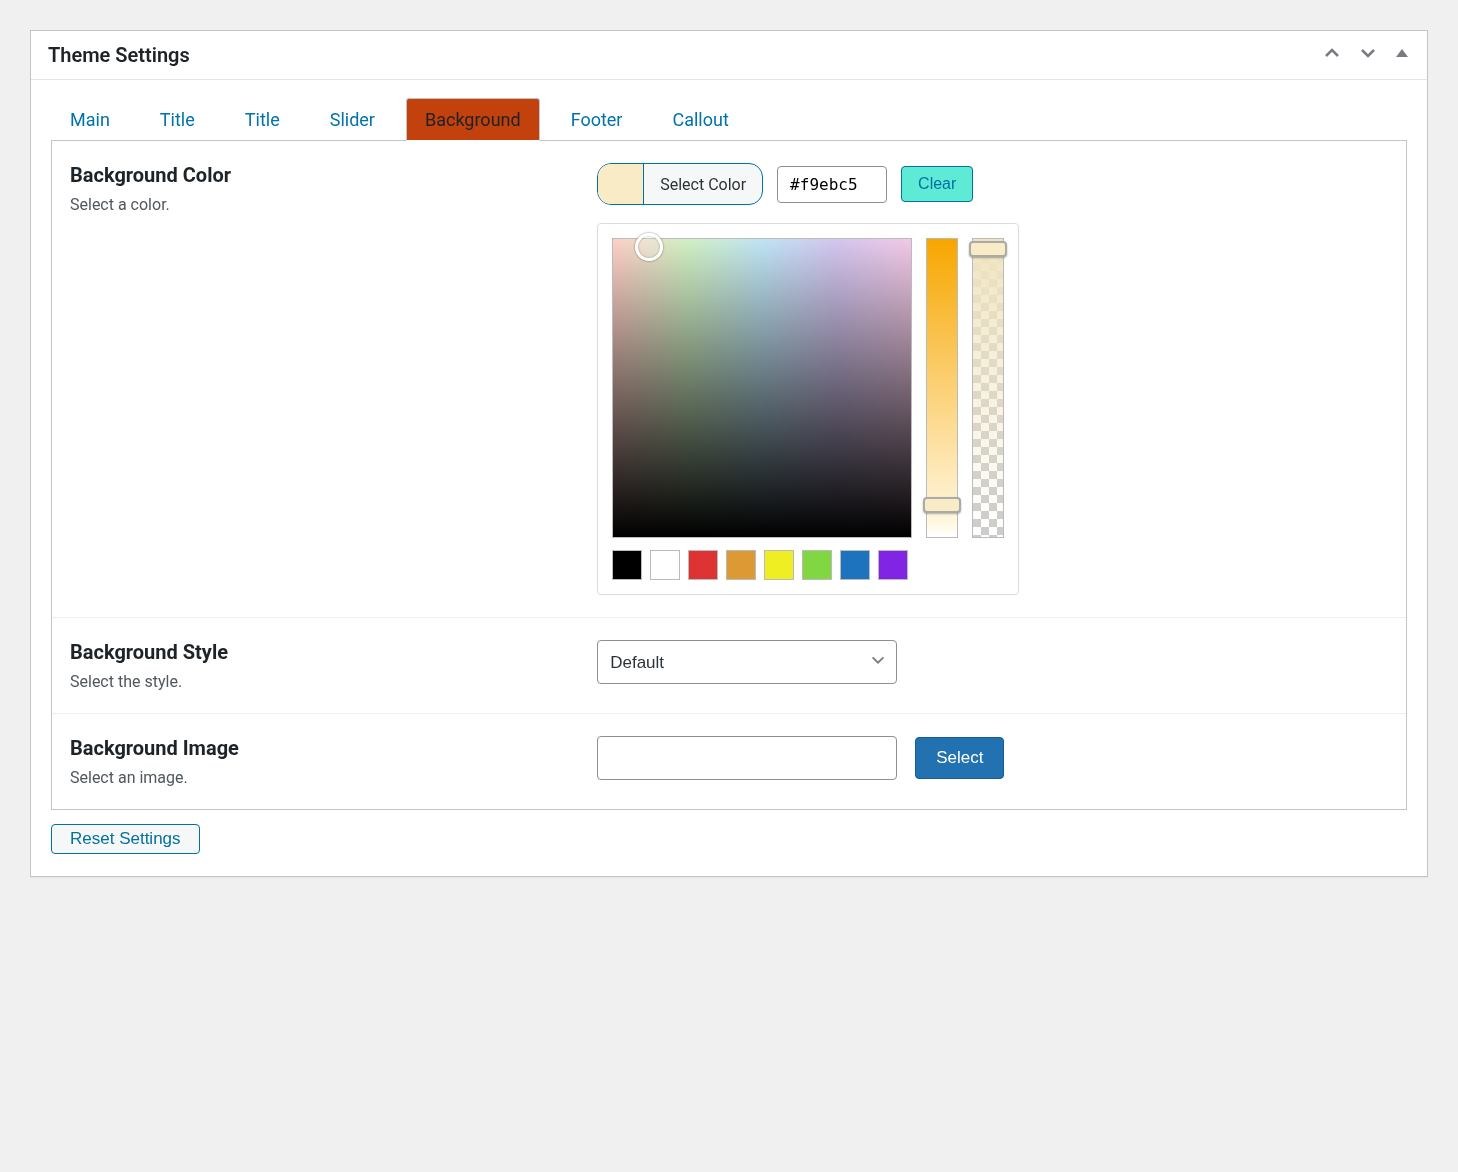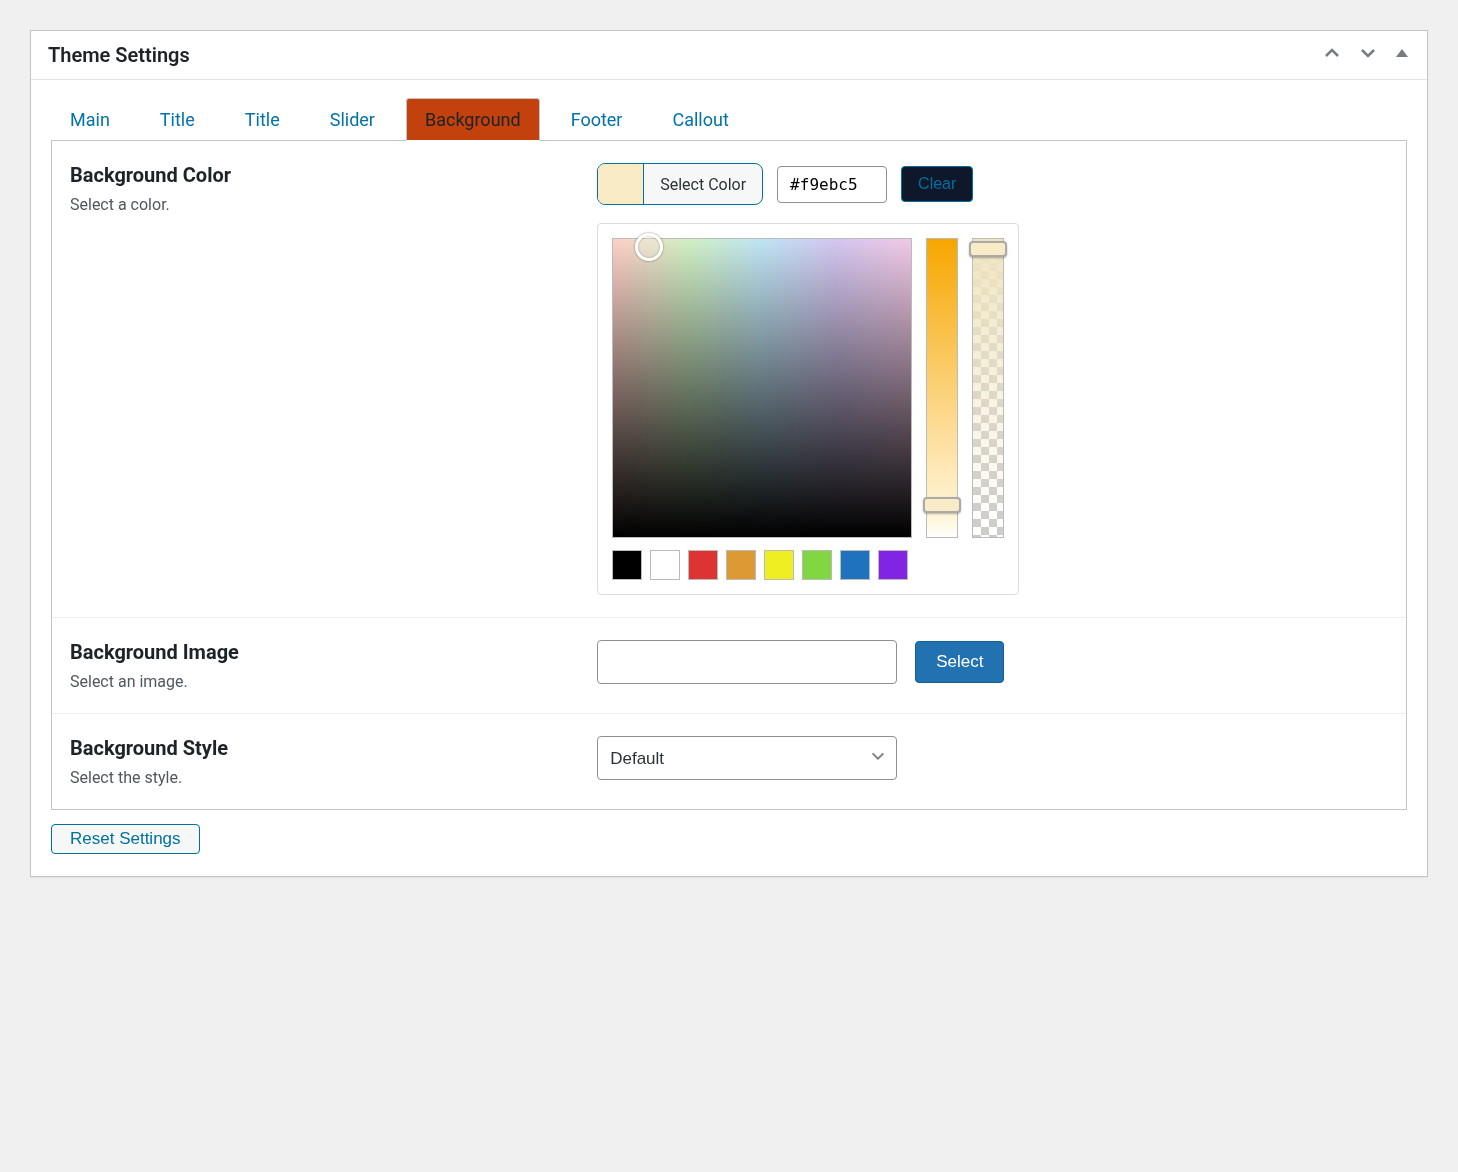--- a/index.html
+++ b/index.html
@@ -80,21 +80,21 @@
 .color-row {
   display: flex;
   align-items: center;
   gap: 14px;
   margin-bottom: 18px;
 }
 .color-btn {
   display: inline-flex;
   align-items: center;
   border: 1px solid #0071a1;
-  border-radius: 8px;
+  border-radius: 14px;
   overflow: hidden;
   background: #f6f7f7;
   cursor: pointer;
 }
 .color-swatch {
   width: 46px;
   height: 40px;
   background: #f9ebc5;
   border-right: 1px solid #0071a1;
 }
@@ -107,21 +107,21 @@
   border: 1px solid #8c8f94;
   border-radius: 4px;
   padding: 8px 12px;
   font-family: ui-monospace, monospace;
   font-size: 16px;
   width: 110px;
 }
 .clear-btn {
   border: 1px solid #0071a1;
   color: #0071a1;
-  background: #0f172a;
+  background: #5eead4;
   border-radius: 4px;
   padding: 8px 16px;
   font-size: 16px;
   cursor: pointer;
 }
 .picker-box {
   border: 1px solid #dcdcde;
   border-radius: 4px;
   padding: 14px;
   display: inline-block;
@@ -315,45 +315,45 @@
               <div class="swatch" style="background:#81d742"></div>
               <div class="swatch" style="background:#1e73be"></div>
               <div class="swatch" style="background:#8224e3"></div>
             </div>
           </div>
         </div>
       </div>
 
       <div class="field-row">
         <div class="field-label-col">
-          <div class="field-title">Background Image</div>
-          <div class="field-desc">Select an image.</div>
-        </div>
-        <div class="field-control-col">
-          <input class="text-input" value="" style="">
-          <button class="select-btn">Select</button>
-        </div>
-      </div>
-
-      <div class="field-row">
-        <div class="field-label-col">
           <div class="field-title">Background Style</div>
           <div class="field-desc">Select the style.</div>
         </div>
         <div class="field-control-col">
           <div class="select-wrap">
             <select class="native-select">
               <option>Default</option>
             </select>
             <span class="select-chevron">
               <svg width="18" height="18" viewBox="0 0 20 20">
                   <path d="M4 7l6 6 6-6" fill="none" stroke="currentColor" stroke-width="2"></path>
                 </svg>
             </span>
           </div>
         </div>
       </div>
 
+      <div class="field-row">
+        <div class="field-label-col">
+          <div class="field-title">Background Image</div>
+          <div class="field-desc">Select an image.</div>
+        </div>
+        <div class="field-control-col">
+          <input class="text-input" value="" style="">
+          <button class="select-btn">Select</button>
+        </div>
+      </div>
+
     </div>
 
     <button class="reset-btn">Reset Settings</button>
   </div>
 </div>
 
 </body></html>

